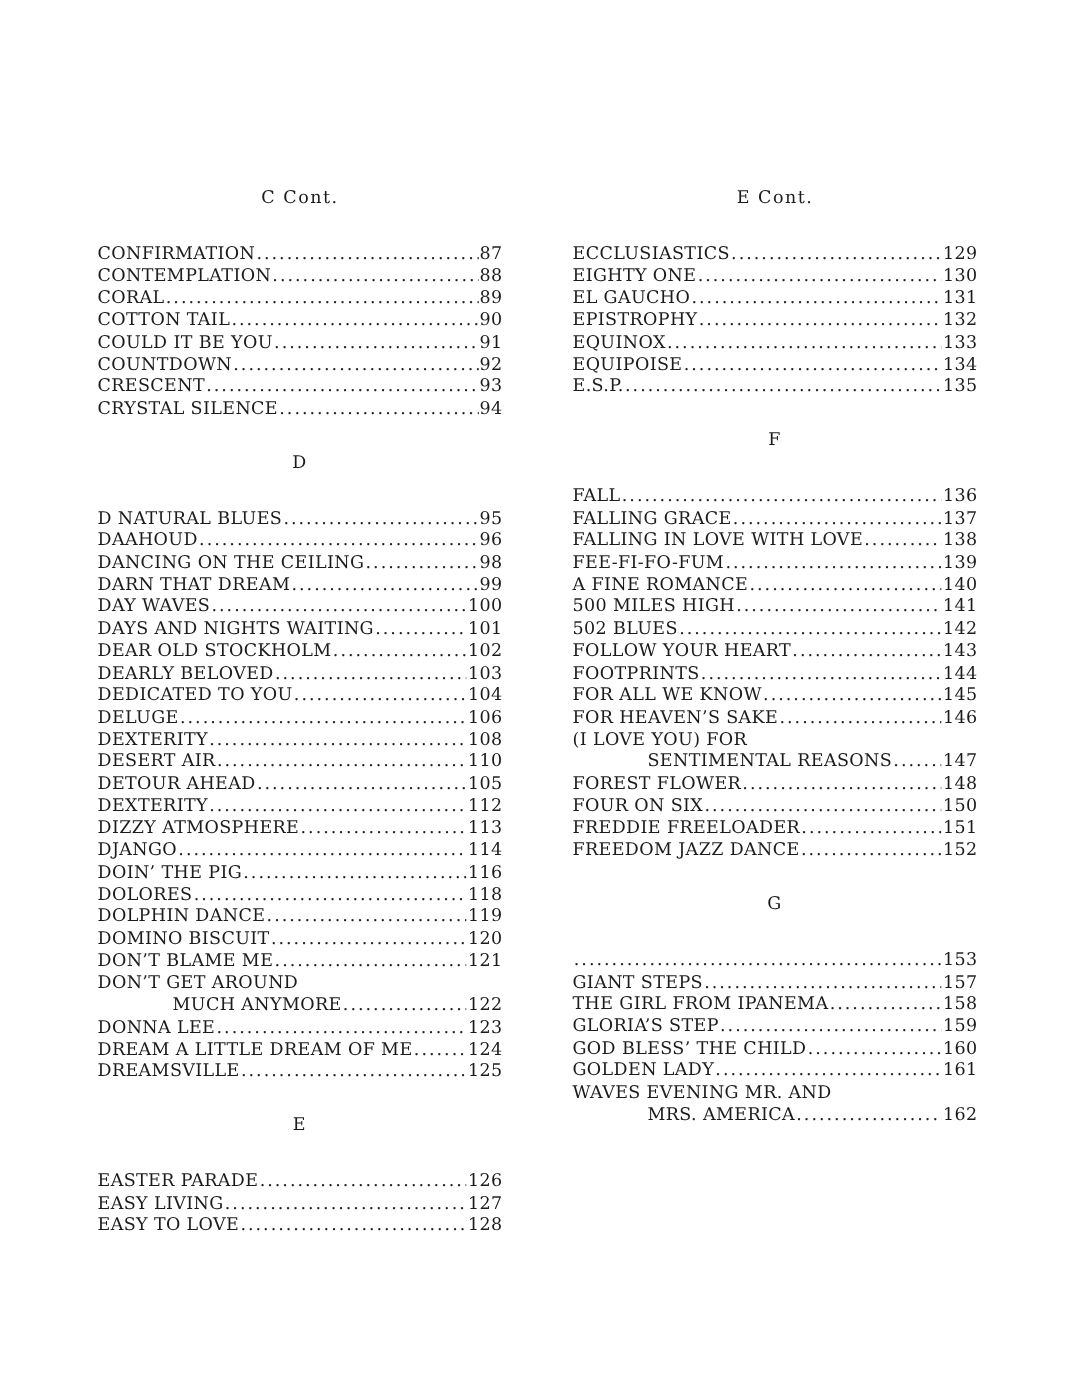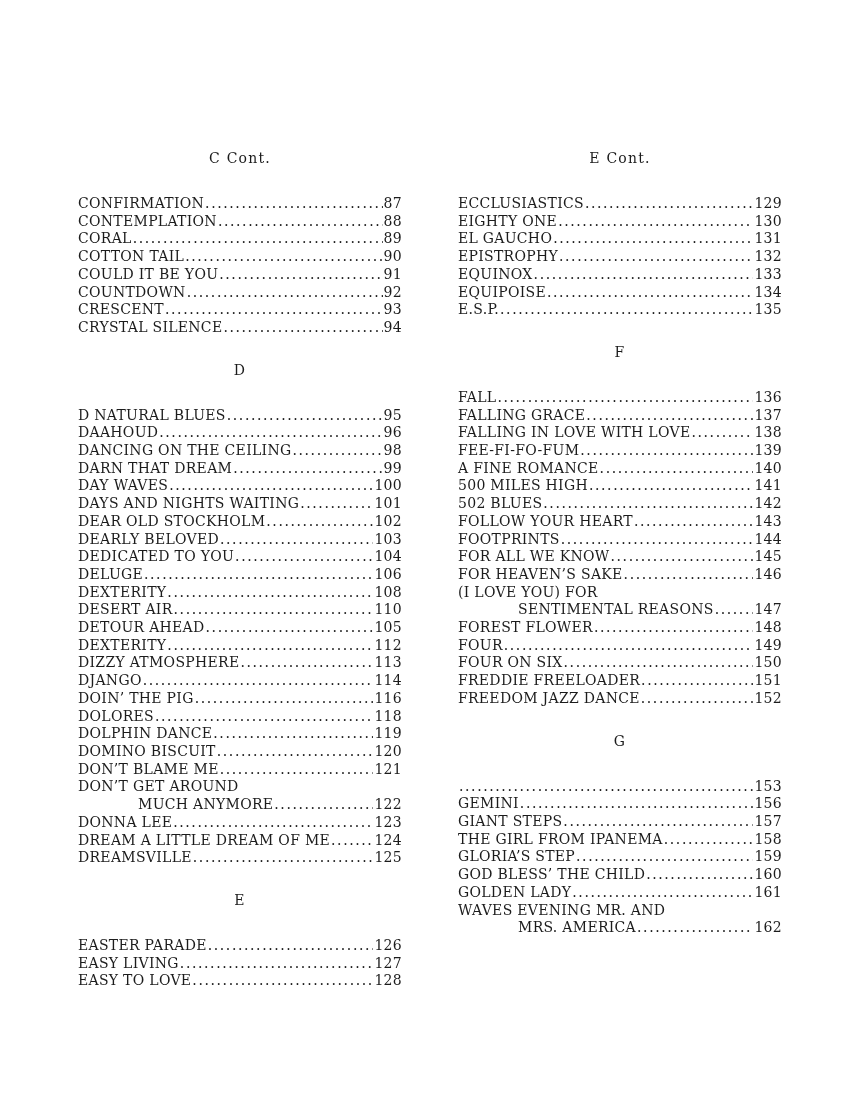--- a/index.html
+++ b/index.html
@@ -370,50 +370,40 @@
           <span class="title">SENTIMENTAL REASONS</span>
           <span class="leader"></span>
           <span class="pagenum">147</span>
         </div>
         <div class="entry">
           <span class="title">FOREST FLOWER</span>
           <span class="leader"></span>
           <span class="pagenum">148</span>
         </div>
         <div class="entry">
-          <span class="title">FOUR</span>
-          <span class="leader"></span>
-          <span class="pagenum">149</span>
-        </div>
-        <div class="entry">
           <span class="title">FOUR ON SIX</span>
           <span class="leader"></span>
           <span class="pagenum">150</span>
         </div>
         <div class="entry">
           <span class="title">FREDDIE FREELOADER</span>
           <span class="leader"></span>
           <span class="pagenum">151</span>
         </div>
         <div class="entry">
           <span class="title">FREEDOM JAZZ DANCE</span>
           <span class="leader"></span>
           <span class="pagenum">152</span>
         </div>
       </div>
       <div class="section-header">G</div>
       <div class="entries">
         <div class="entry">
           <span class="leader"></span>
           <span class="pagenum">153</span>
-        </div>
-        <div class="entry">
-          <span class="title">GEMINI</span>
-          <span class="leader"></span>
-          <span class="pagenum">156</span>
         </div>
         <div class="entry">
           <span class="title">GIANT STEPS</span>
           <span class="leader"></span>
           <span class="pagenum">157</span>
         </div>
         <div class="entry">
           <span class="title">THE GIRL FROM IPANEMA</span>
           <span class="leader"></span>
           <span class="pagenum">158</span>

